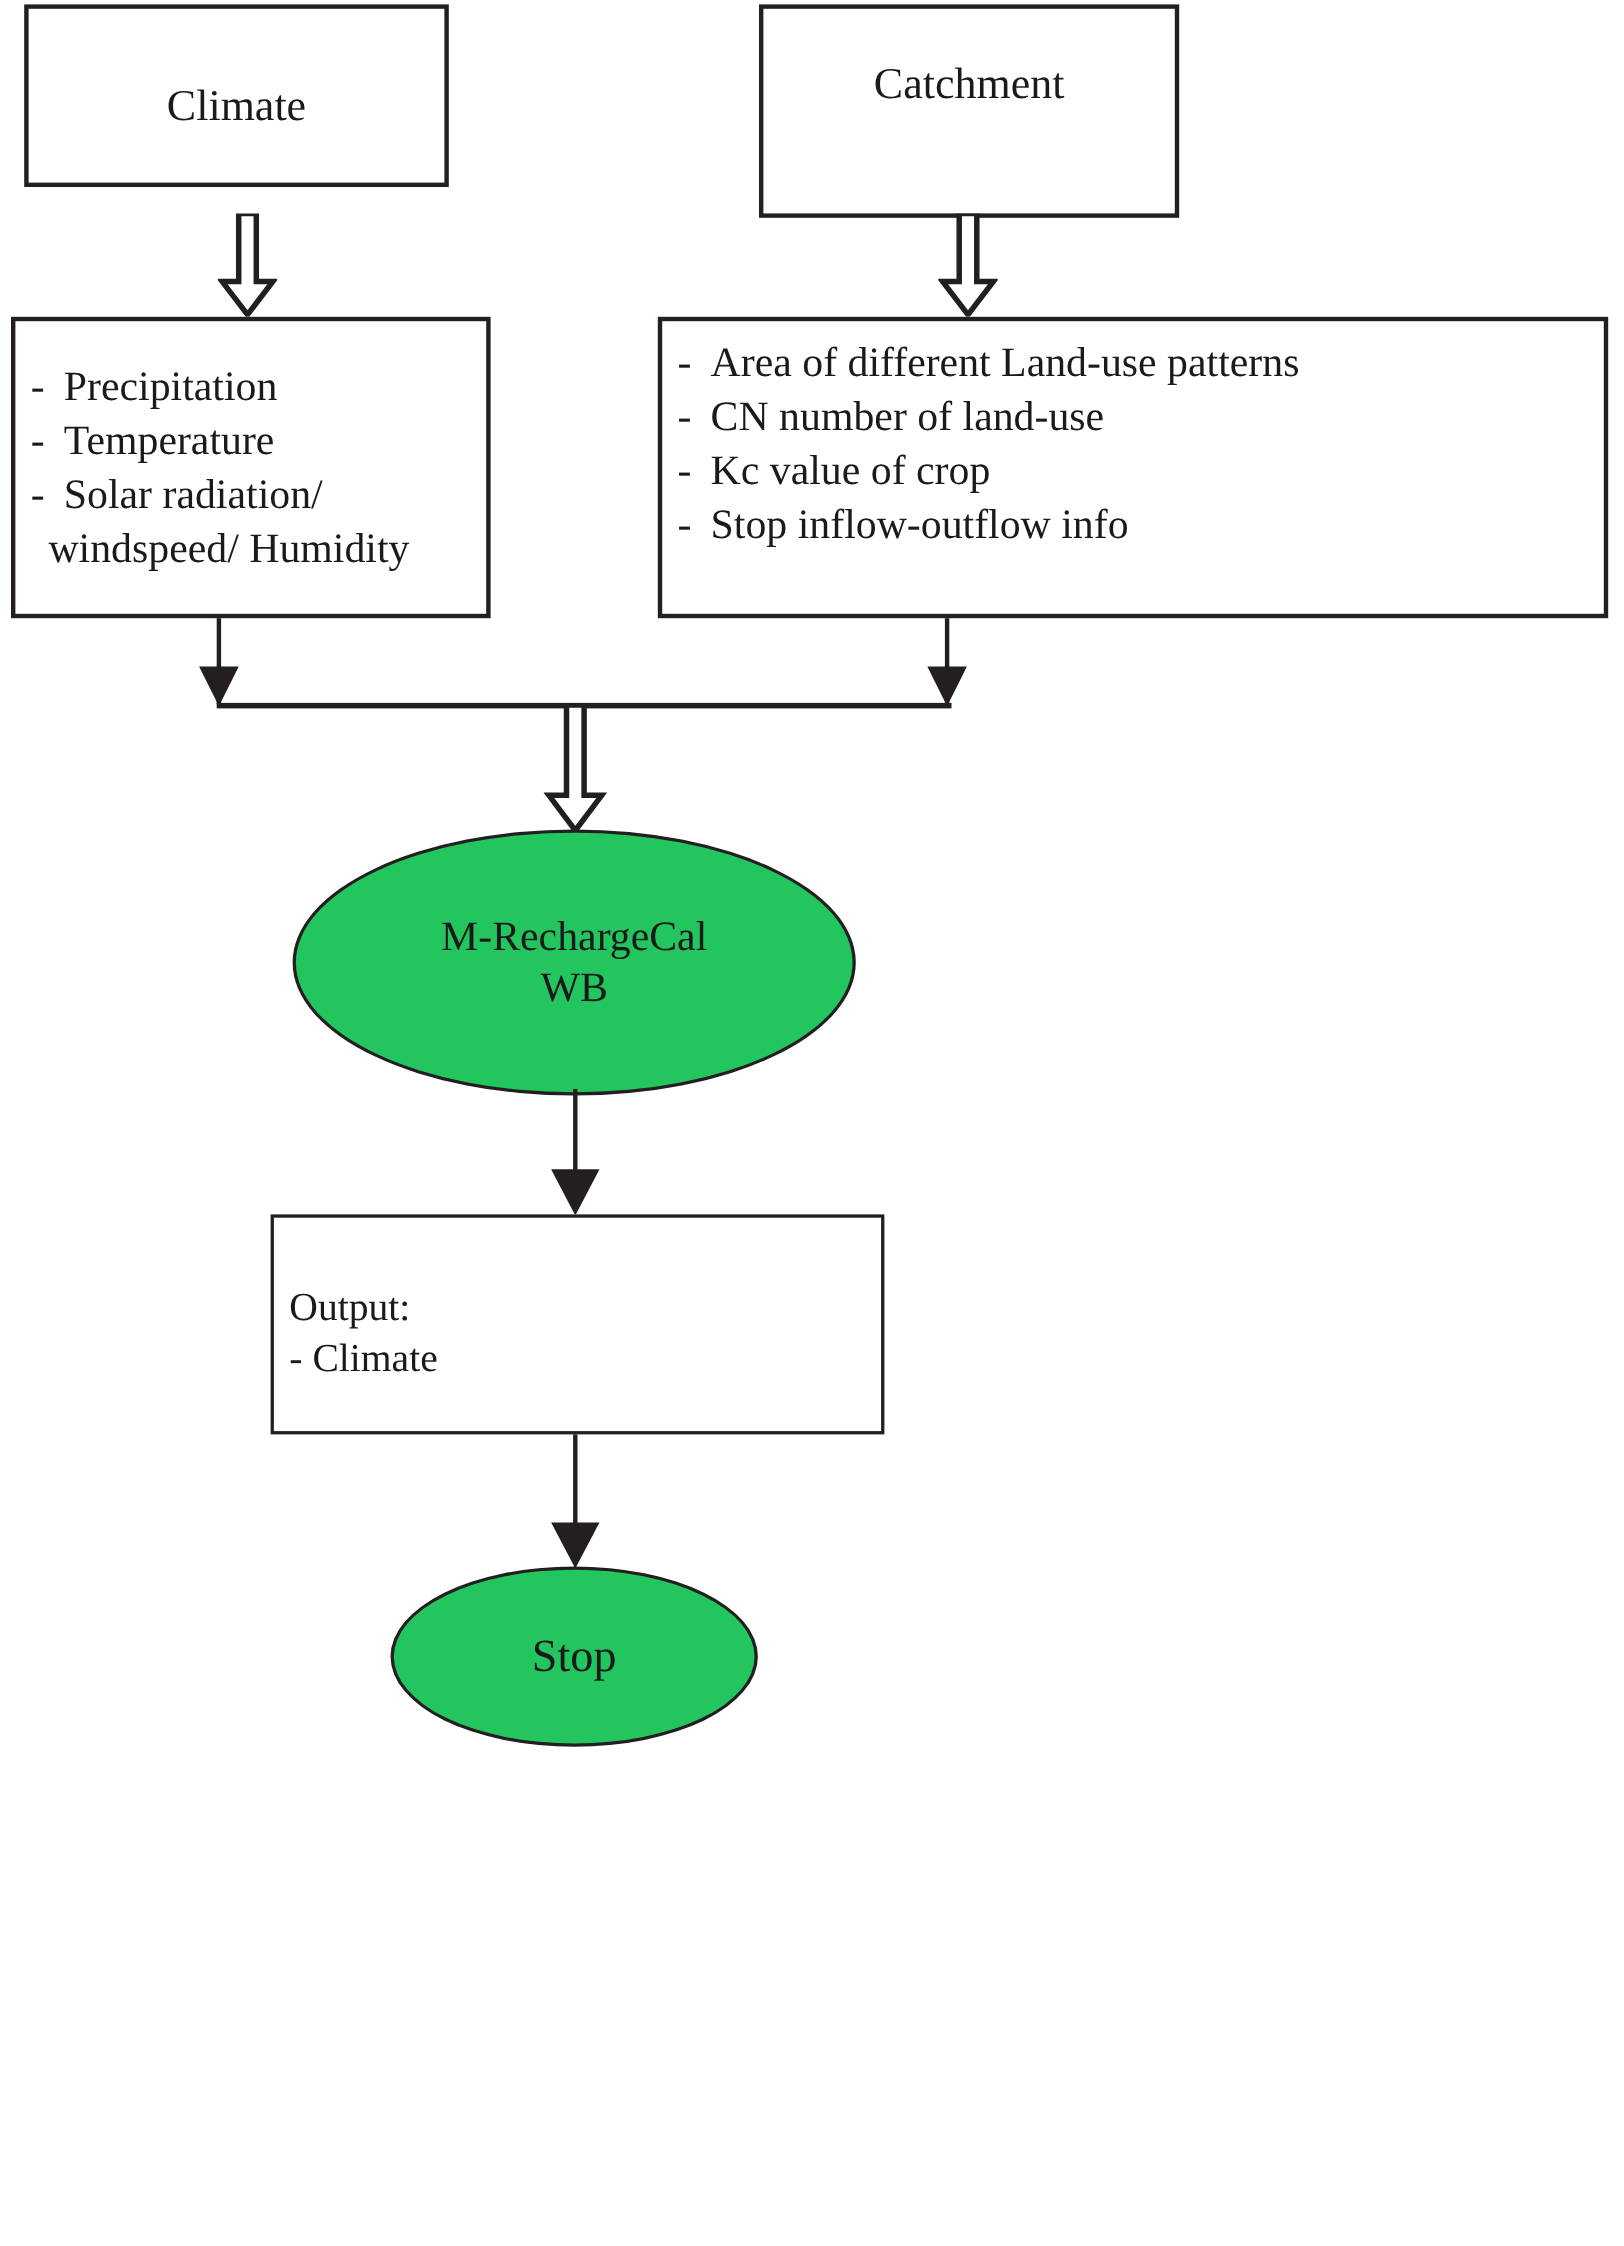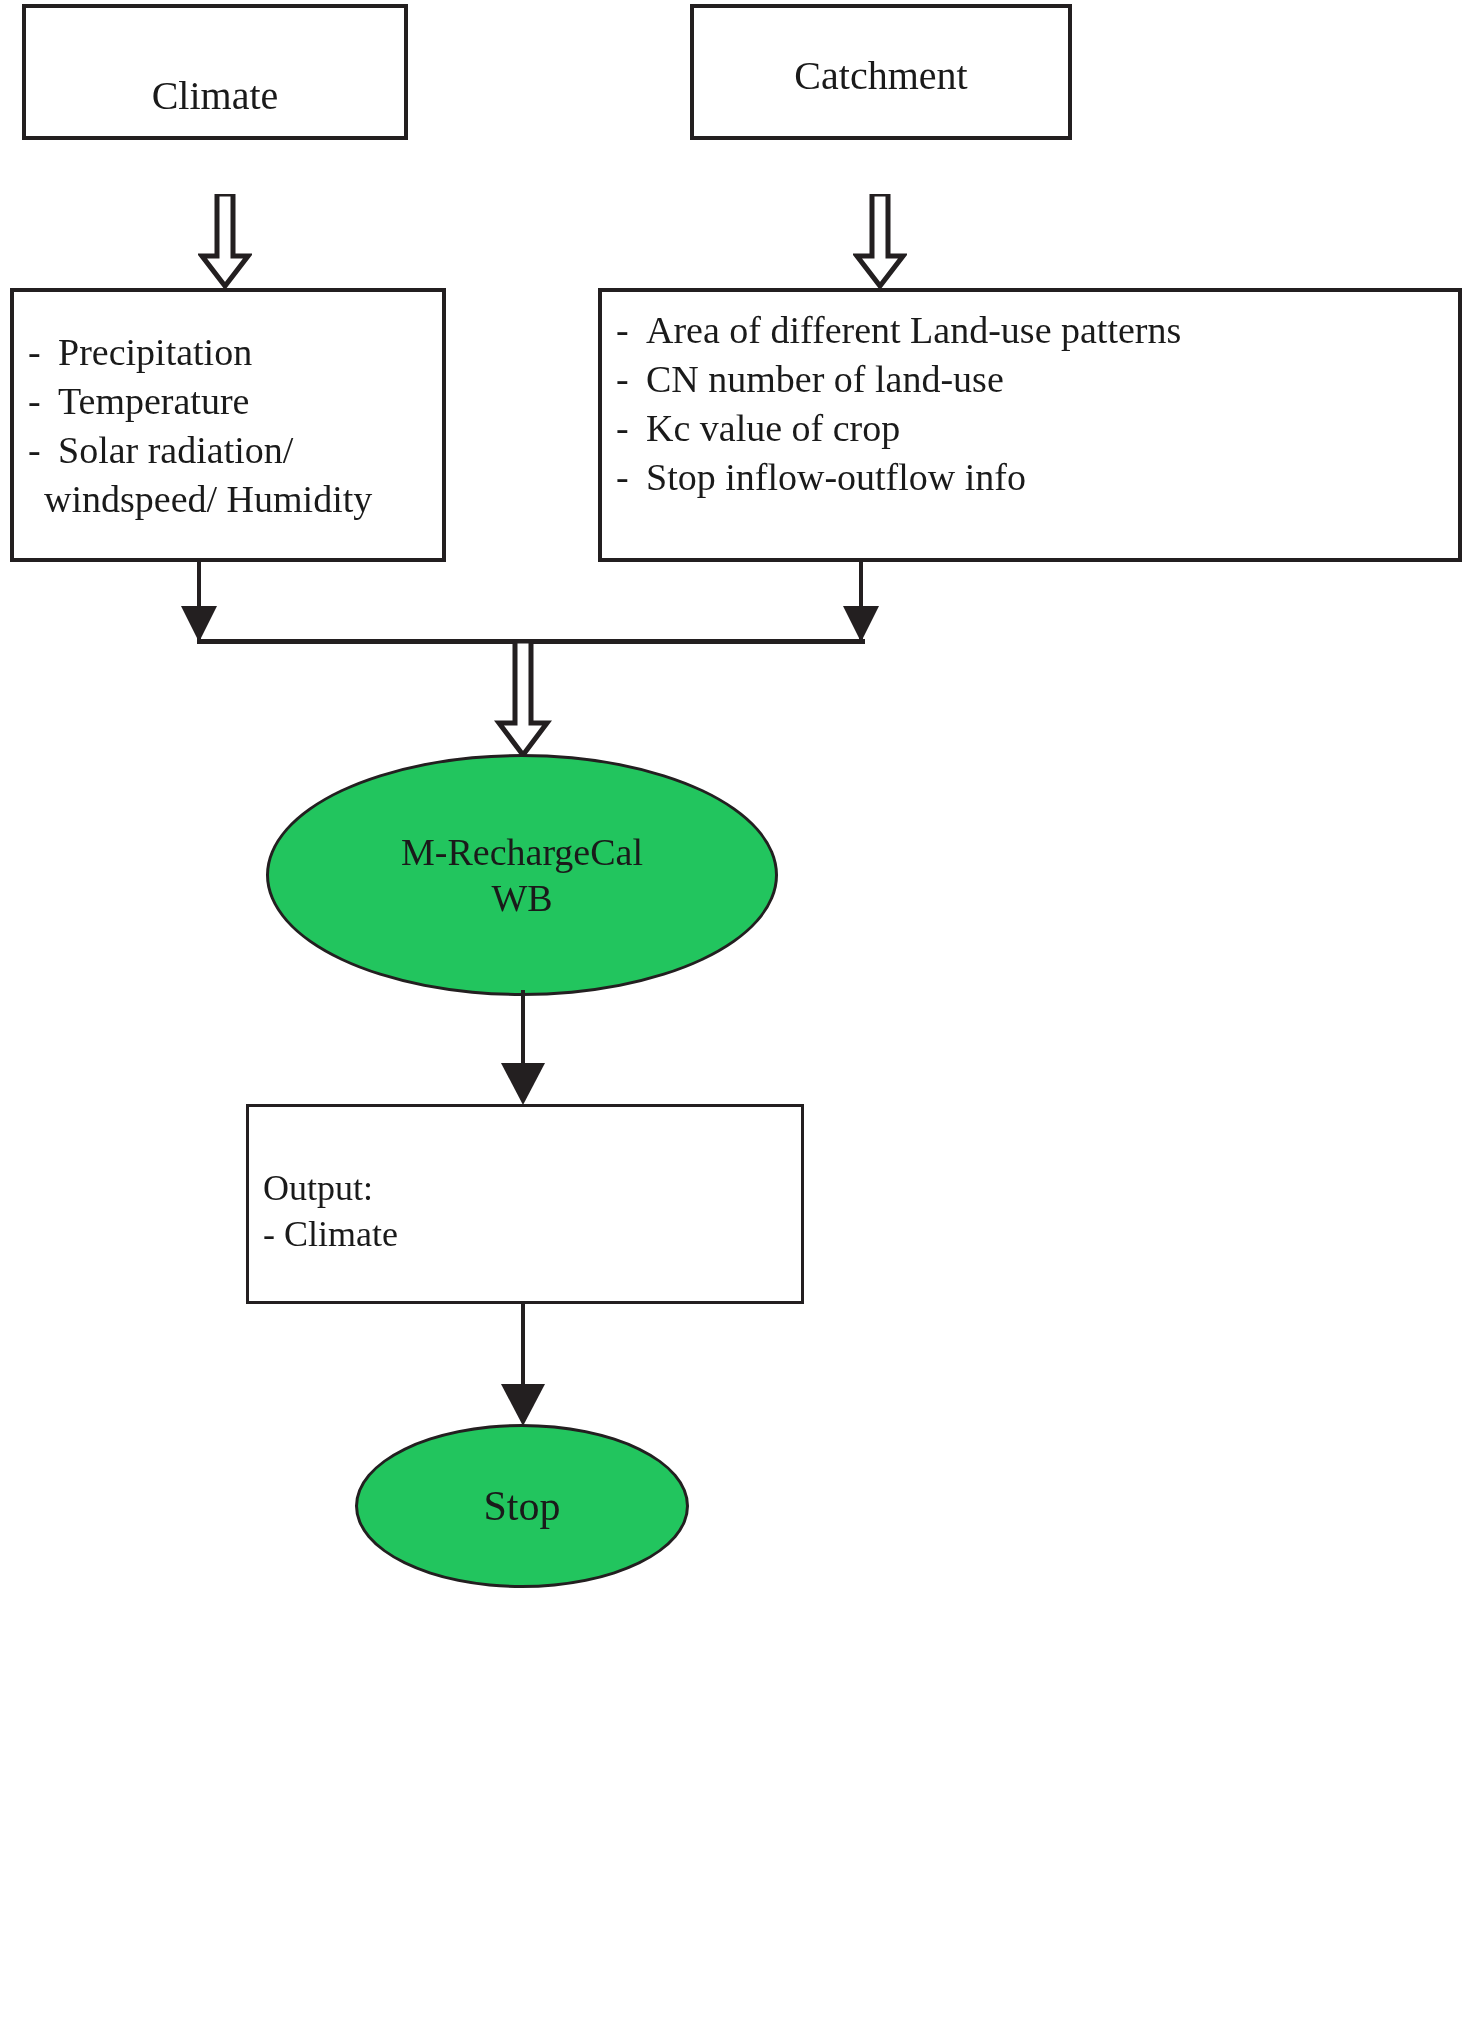--- a/index.html
+++ b/index.html
@@ -93,25 +93,25 @@
   .block-arrow {
     position: absolute;
   }
   .block-arrow svg { display: block; }
 </style>
 </head>
 <body>
 
 <div id="canvas">
 
-  <div class="node-box" style="left:22px; top:4px; width:386px; height:136px;">
+  <div class="node-box" style="left:22px; top:4px; width:386px; height:166px;">
     <div class="centered-text" style="top:64px; font-size:40px;">Climate</div>
   </div>
 
-  <div class="node-box" style="left:690px; top:4px; width:382px; height:136px;">
+  <div class="node-box" style="left:690px; top:4px; width:382px; height:194px;">
     <div class="centered-text" style="top:44px; font-size:40px;">Catchment</div>
   </div>
 
   <div class="block-arrow" style="left:198px; top:194px; width:54px; height:94px;">
     <svg width="54" height="94" viewBox="0 0 54 94">
       <polygon points="19,0 35,0 35,62 50,62 27,92 4,62 19,62" fill="#ffffff" stroke="#231f20" stroke-width="5" stroke-linejoin="miter"></polygon>
     </svg>
   </div>
 
   <div class="block-arrow" style="left:853px; top:194px; width:54px; height:94px;">

